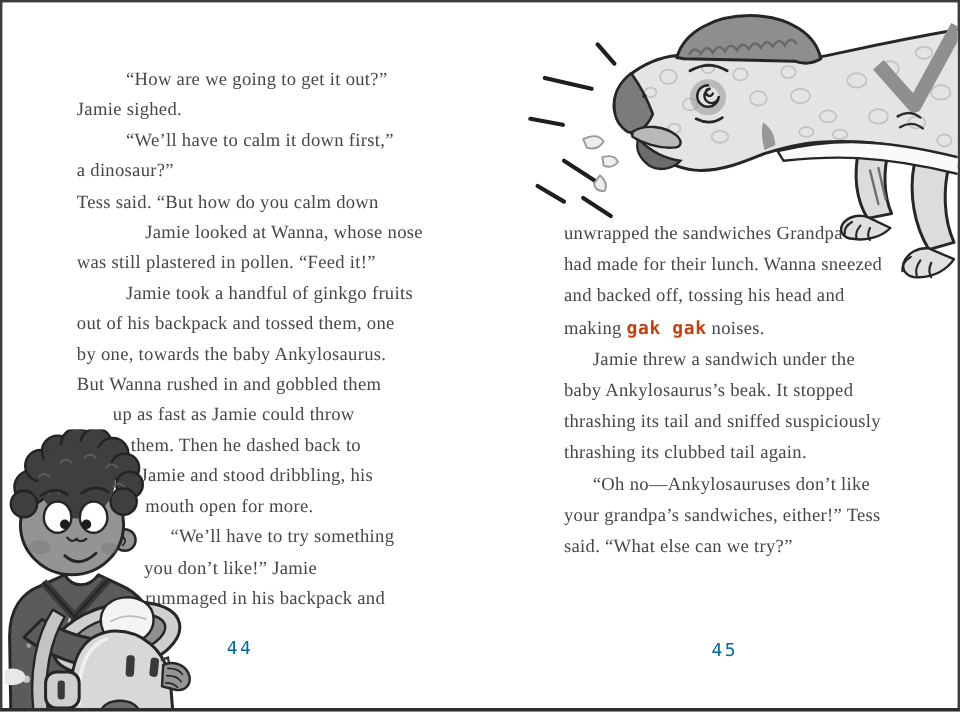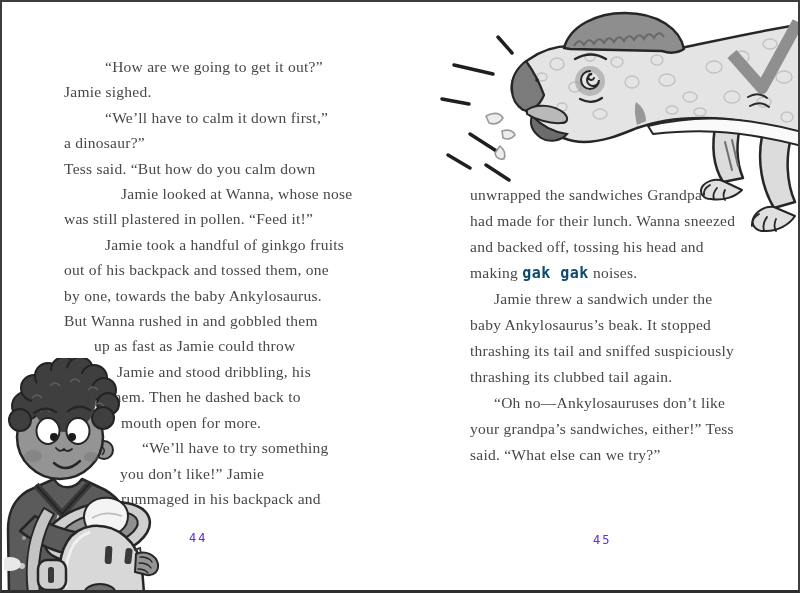--- a/index.html
+++ b/index.html
@@ -23,28 +23,28 @@
     white-space:nowrap;
   }
   #left-text{left:62px;top:52px;width:320px;line-height:25.4px;}
   #right-text{left:468px;top:180px;width:310px;line-height:26px;}
   .tline{height:inherit;}
   .hand{
     font-family:"DejaVu Sans Mono",monospace;
     font-weight:bold;
     font-size:15px;
     letter-spacing:0.5px;
-    color:#0c4a6e;
+    color:#c2410c;
   }
   .pagenum{
     position:absolute;
     font-family:"DejaVu Sans Mono",monospace;
-    font-size:12px;
+    font-size:15px;
     letter-spacing:2px;
-    color:#6d28d9;
+    color:#0369a1;
   }
   #pagenum-left{left:187px;top:529px;}
   #pagenum-right{left:591px;top:531px;}
   .illo{position:absolute;}
   #dino-illo{left:430px;top:0;}
   #boy-illo{left:2px;top:356px;}
 </style>
 </head>
 <body>
 
@@ -56,22 +56,22 @@
       <div class="tline" style="margin-left: 41px;"><span>“We’ll have to calm it down first,”</span></div>
       <div class="tline"><span>a dinosaur?”</span></div>
       <div class="tline"><span>Tess said. “But how do you calm down</span></div>
       <div class="tline" style="margin-left: 57px;"><span>Jamie looked at Wanna, whose nose</span></div>
       <div class="tline"><span>was still plastered in pollen. “Feed it!”</span></div>
       <div class="tline" style="margin-left: 41px;"><span>Jamie took a handful of ginkgo fruits</span></div>
       <div class="tline"><span>out of his backpack and tossed them, one</span></div>
       <div class="tline"><span>by one, towards the baby Ankylosaurus.</span></div>
       <div class="tline"><span>But Wanna rushed in and gobbled them</span></div>
       <div class="tline" style="margin-left: 30px;"><span>up as fast as Jamie could throw</span></div>
+      <div class="tline" style="margin-left: 45px;"><span>them. Then he dashed back to</span></div>
       <div class="tline" style="margin-left: 53px;"><span>Jamie and stood dribbling, his</span></div>
-      <div class="tline" style="margin-left: 45px;"><span>them. Then he dashed back to</span></div>
       <div class="tline" style="margin-left: 57px;"><span>mouth open for more.</span></div>
       <div class="tline" style="margin-left: 78px;"><span>“We’ll have to try something</span></div>
       <div class="tline" style="margin-left: 56px;"><span>you don’t like!” Jamie</span></div>
       <div class="tline" style="margin-left: 57px;"><span>rummaged in his backpack and</span></div>
     </div>
 
   <div id="right-text" class="textcol">
       <div class="tline"><span>unwrapped the sandwiches Grandpa</span></div>
       <div class="tline"><span>had made for their lunch. Wanna sneezed</span></div>
       <div class="tline"><span>and backed off, tossing his head and</span></div>

